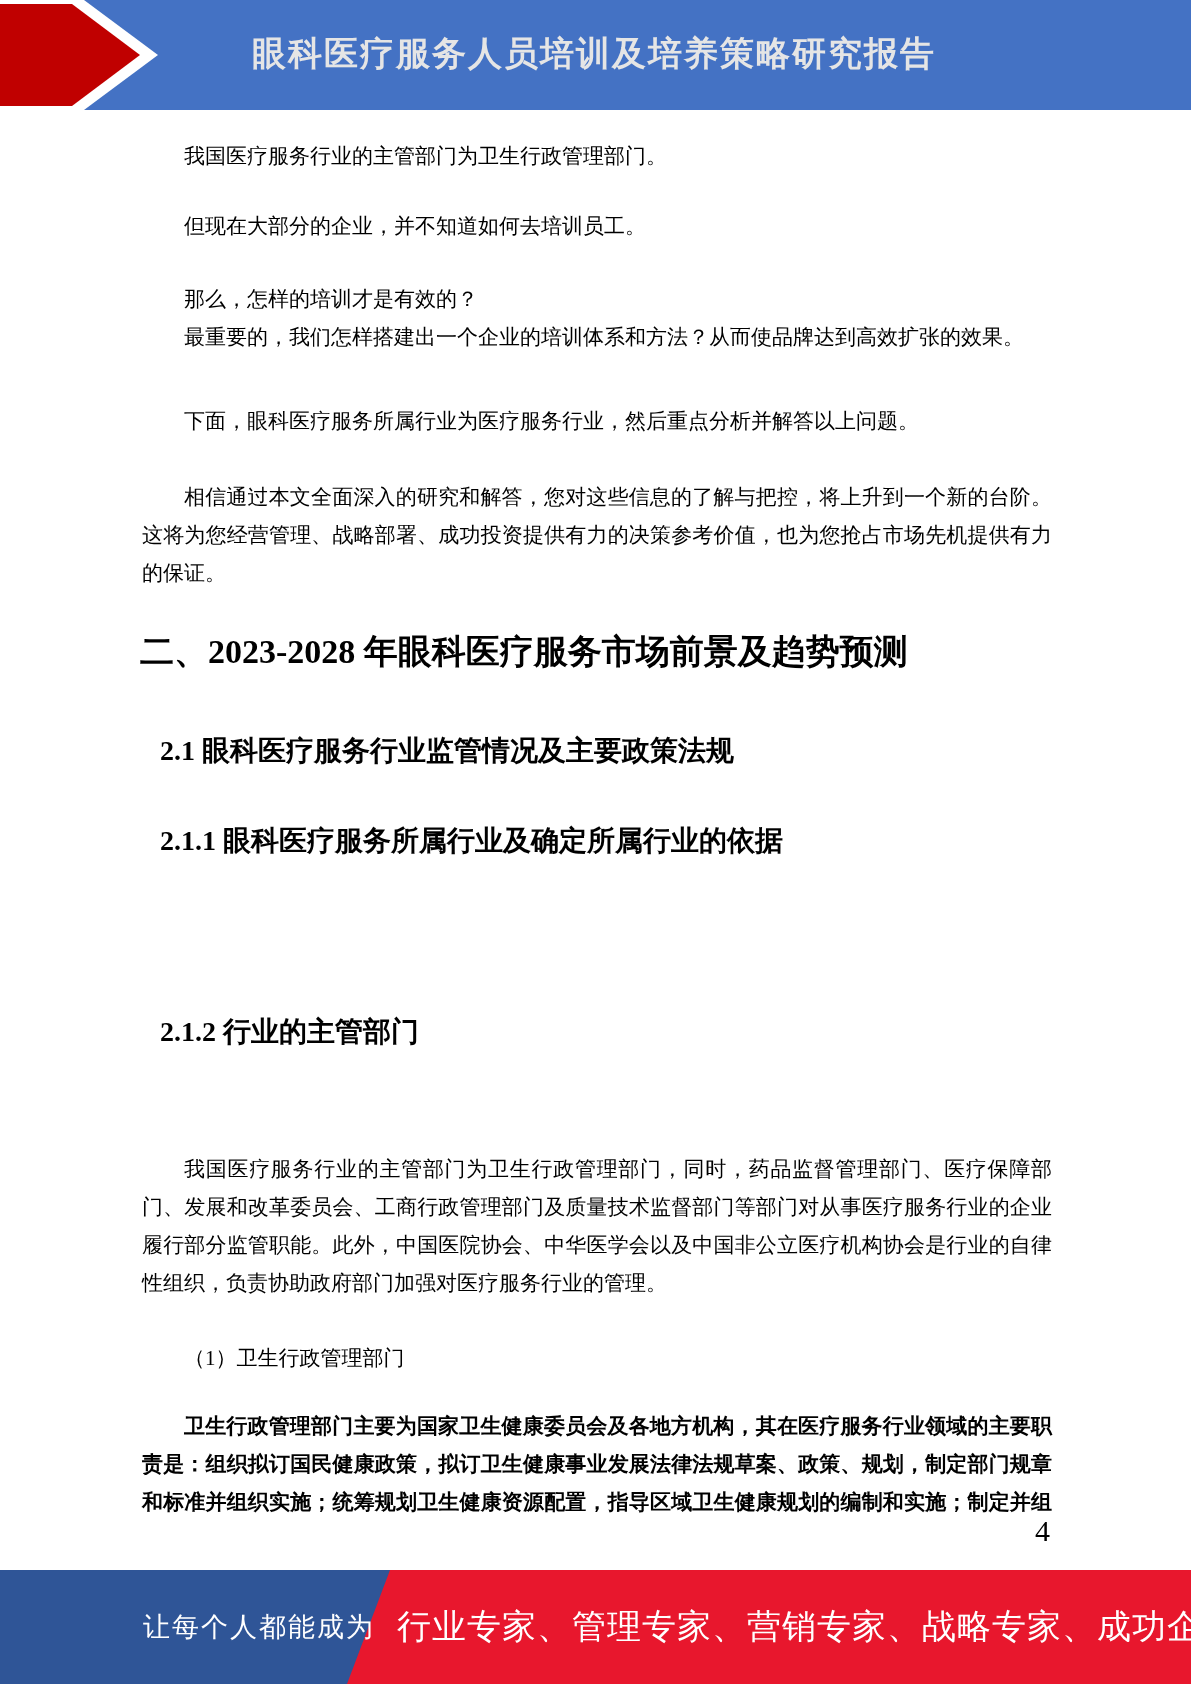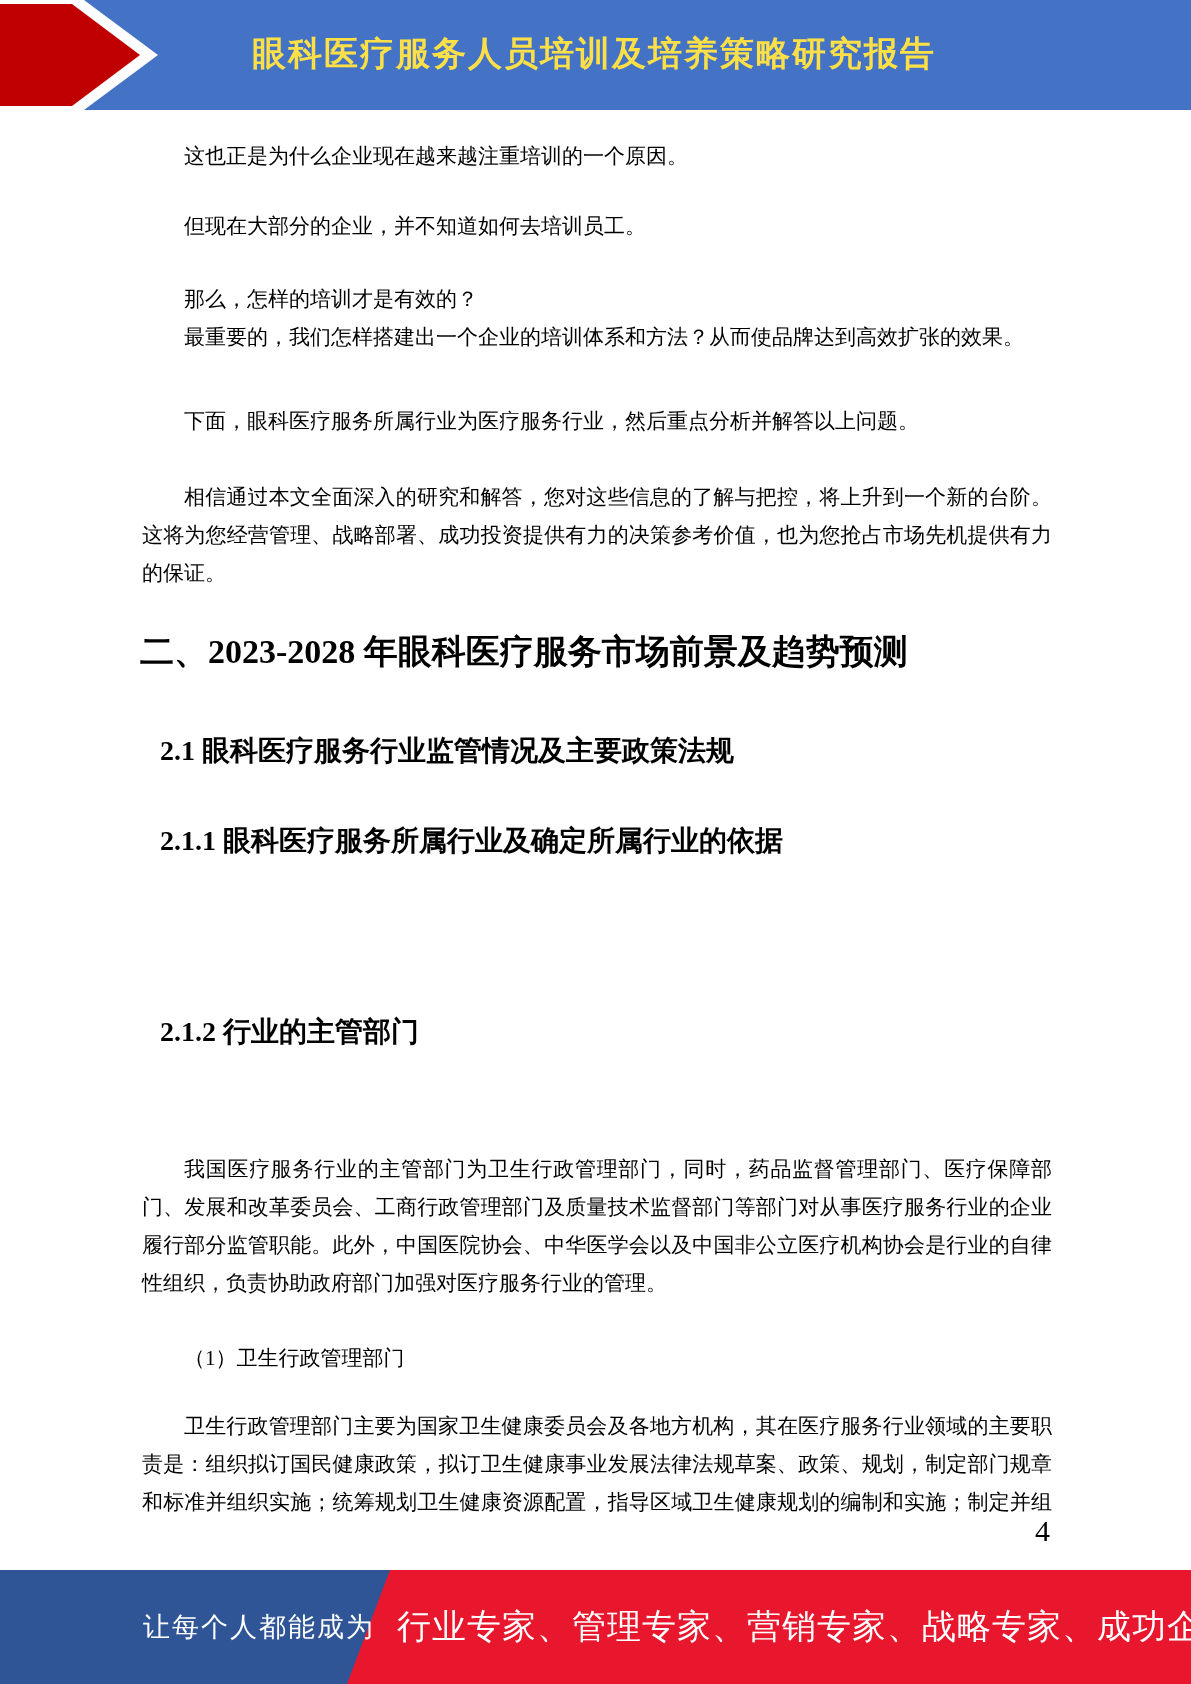--- a/index.html
+++ b/index.html
@@ -6,29 +6,29 @@
   .page{
     position:relative;width:1191px;height:1684px;margin:0 auto;
     background:#ffffff;overflow:hidden;color:#000;
     font-family:"Liberation Serif","DejaVu Serif",serif;
   }
   
   .header-band{position:absolute;left:0;top:0;width:1191px;height:110px;background:#4472C4;}
   .header-arrow{position:absolute;left:0;top:0;}
   .header-title{
     position:absolute;left:252px;top:0;height:108px;display:flex;align-items:center;
-    color:#fde047;font-family:"Liberation Sans","DejaVu Sans",sans-serif;
+    color:#e5e5e5;font-family:"Liberation Sans","DejaVu Sans",sans-serif;
     font-weight:bold;font-size:34px;letter-spacing:2px;white-space:nowrap;
   }
   
   .bp{
     position:absolute;left:142px;width:910px;margin:0;
     font-size:21px;line-height:38px;text-align:justify;text-indent:2em;
   }
-  .bp.fill-last{text-align-last:justify;}
+  .bp.fill-last{text-align-last:justify;font-weight:bold;}
   .hd{
     position:absolute;left:140px;margin:0;color:#000;
     font-family:Liberation Serif, serif;font-weight:bold;white-space:nowrap;
   }
   .hd1{font-size:34px;line-height:46px;}
   .hd2{font-size:28px;line-height:40px;margin-left:20px;}
   .page-number{
     position:absolute;left:142px;width:908px;text-align:right;
     font-size:30px;line-height:38px;
   }
@@ -53,21 +53,21 @@
 <div class="page">
 
   <div class="header-band">
     <svg class="header-arrow" width="170" height="110" viewBox="0 0 170 110">
       <polygon points="0,0 84,0 158,55 84,110 0,110" fill="#ffffff"></polygon>
       <polygon points="0,4 72,4 140,55 72,106 0,106" fill="#C00000"></polygon>
     </svg>
     <div class="header-title">眼科医疗服务人员培训及培养策略研究报告</div>
   </div>
 
-  <p class="bp" style="top:137px">这也正是为什么企业现在越来越注重培训的一个原因。</p>
+  <p class="bp" style="top:137px">我国医疗服务行业的主管部门为卫生行政管理部门。</p>
   <p class="bp" style="top:207px">但现在大部分的企业，并不知道如何去培训员工。</p>
   <p class="bp" style="top:280px">那么，怎样的培训才是有效的？</p>
   <p class="bp" style="top:318px">最重要的，我们怎样搭建出一个企业的培训体系和方法？从而使品牌达到高效扩张的效果。</p>
   <p class="bp" style="top:402px">下面，眼科医疗服务所属行业为医疗服务行业，然后重点分析并解答以上问题。</p>
   <p class="bp" style="top:478px">相信通过本文全面深入的研究和解答，您对这些信息的了解与把控，将上升到一个新的台阶。这将为您经营管理、战略部署、成功投资提供有力的决策参考价值，也为您抢占市场先机提供有力的保证。</p>
 
   <h1 class="hd hd1" style="top:629px">二、2023-2028 年眼科医疗服务市场前景及趋势预测</h1>
   <h2 class="hd hd2" style="top:731px">2.1 眼科医疗服务行业监管情况及主要政策法规</h2>
   <h3 class="hd hd2" style="top:821px">2.1.1 眼科医疗服务所属行业及确定所属行业的依据</h3>
   <h3 class="hd hd2" style="top:1012px">2.1.2 行业的主管部门</h3>

